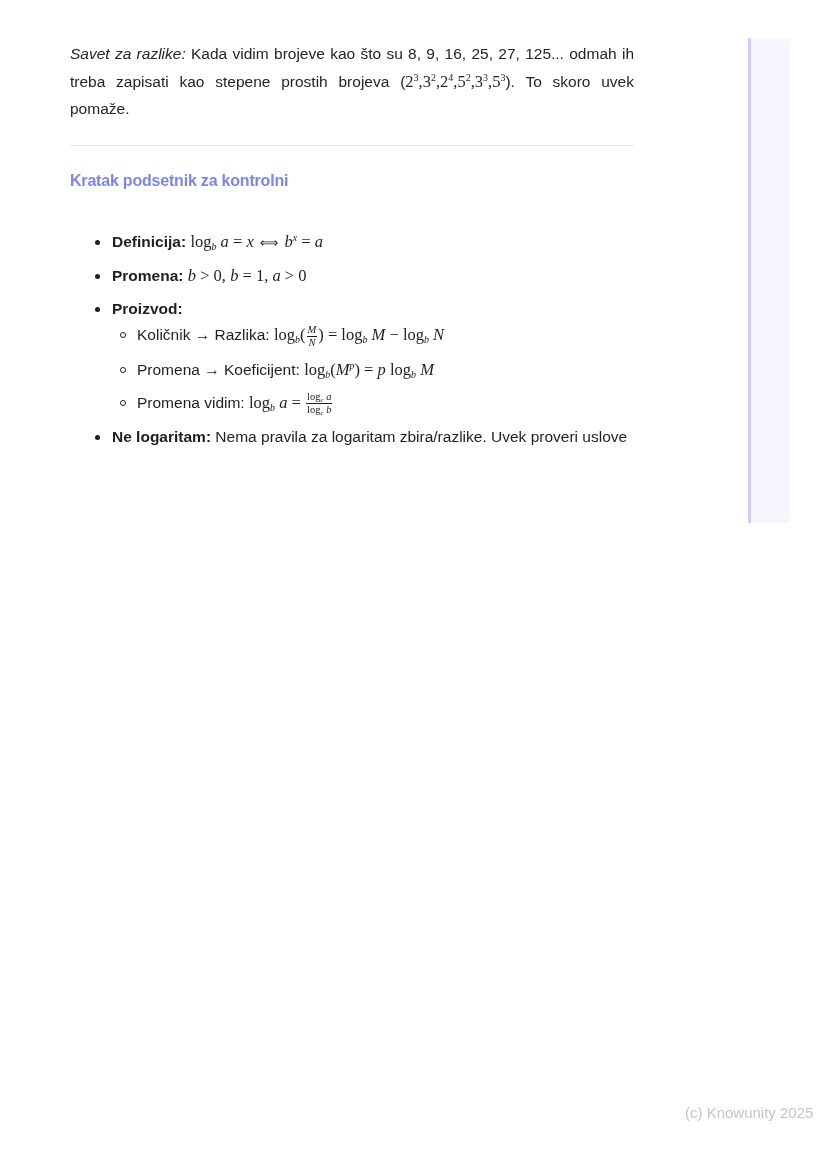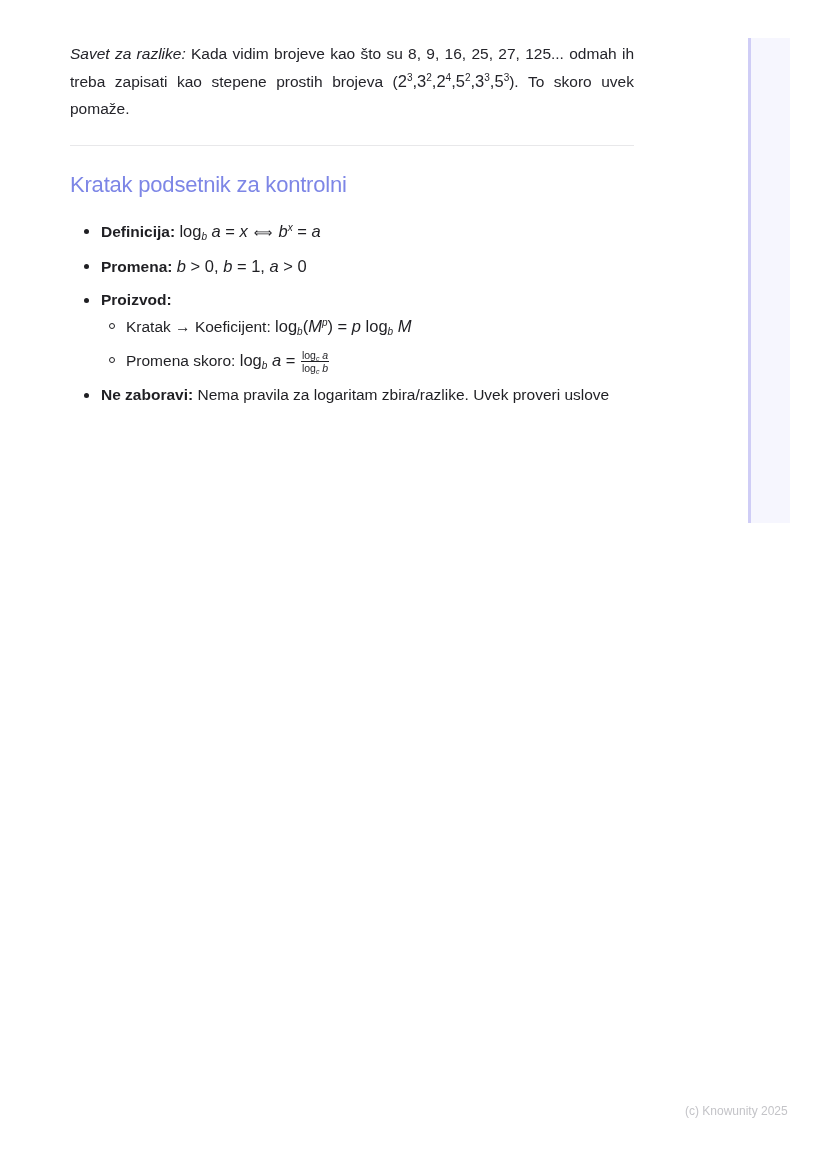--- a/index.html
+++ b/index.html
@@ -25,52 +25,52 @@
       font-size: 15.5px;
       line-height: 27.5px;
       text-align: justify;
       margin: 0;
       color: #24242a;
     }
     .tip em {
       font-style: italic;
     }
     .math {
-      font-family: Liberation Sans, sans-serif;
+      font-family: Liberation Serif, serif;
       font-size: 16.5px;
     }
     .math i { font-style: italic; }
     .math sup { font-size: 10px; vertical-align: 6px; line-height: 0; }
     .math sub { font-size: 10px; vertical-align: -3px; line-height: 0; font-style: italic; }
     .divider {
       position: absolute;
       left: 70px;
       top: 145px;
       width: 564px;
       height: 1px;
       background: #e8e8ea;
       border: none;
       margin: 0;
     }
     .heading {
       position: absolute;
       left: 70px;
       top: 172px;
       margin: 0;
-      font-size: 22px;
-      font-weight: normal;
+      font-size: 16px;
+      font-weight: bold;
       color: #7d86e6;
       letter-spacing: -0.2px;
     }
     .list {
       position: absolute;
       left: 70px;
       top: 214px;
       width: 600px;
-      margin: 6px;
+      margin: 17px;
       padding: 0;
       list-style: none;
     }
     .list > li {
       position: relative;
       padding-left: 25px;
       font-size: 15.5px;
       line-height: 22px;
       margin-bottom: 11px;
     }
@@ -126,21 +126,21 @@
       width: 42px;
       height: 485px;
       background: #f6f6fe;
       border-left: 3px solid #cfcdf6;
       box-sizing: border-box;
     }
     .footer {
       position: absolute;
       left: 685px;
       top: 1104px;
-      font-size: 12px;
+      font-size: 15px;
       color: #c4c4c8;
     }
   </style>
 </head>
 <body>
 
 <div class="content">
   <p class="tip"><em>Savet za razlike:</em><span> Kada vidim brojeve kao što su 8, 9, 16, 25, 27, 125... odmah ih treba zapisati kao stepene prostih brojeva (</span><span class="math"><span>2</span><sup>3</sup>,<span>3</span><sup>2</sup>,<span>2</span><sup>4</sup>,<span>5</span><sup>2</sup>,<span>3</span><sup>3</sup>,<span>5</span><sup>3</sup></span><span>). To skoro uvek pomaže.</span></p>
 </div>
 
@@ -154,27 +154,30 @@
     <span class="math">log<sub>b</sub> <i>a</i> = <i>x</i><span class="iff">⟺</span><i>b</i><sup><i>x</i></sup> = <i>a</i></span>
   </li>
   <li>
     <b>Promena:</b>
     <span class="math"><i>b</i> &gt; 0, <i>b</i> = 1, <i>a</i> &gt; 0</span>
   </li>
   <li>
     <b>Proizvod:</b>
     <ul class="sublist">
       <li>
-        <span>Kratak → Koeficijent: </span><span class="math">log<sub>b</sub>(<i>M</i><sup><i>p</i></sup>) = <i>p</i> log<sub>b</sub> <i>M</i></span>
+        <span>Količnik → Razlika: </span><span class="math">log<sub>b</sub>(<span class="frac"><span class="num"><i>M</i></span><span class="den"><i>N</i></span></span>) = log<sub>b</sub> <i>M</i> − log<sub>b</sub> <i>N</i></span>
       </li>
       <li>
-        <span>Promena skoro: </span><span class="math">log<sub>b</sub> <i>a</i> = <span class="frac"><span class="num">log<sub>c</sub> <i>a</i></span><span class="den">log<sub>c</sub> <i>b</i></span></span></span>
+        <span>Promena → Koeficijent: </span><span class="math">log<sub>b</sub>(<i>M</i><sup><i>p</i></sup>) = <i>p</i> log<sub>b</sub> <i>M</i></span>
+      </li>
+      <li>
+        <span>Promena vidim: </span><span class="math">log<sub>b</sub> <i>a</i> = <span class="frac"><span class="num">log<sub>c</sub> <i>a</i></span><span class="den">log<sub>c</sub> <i>b</i></span></span></span>
       </li>
     </ul>
   </li>
   <li>
-    <b>Ne zaboravi:</b><span> Nema pravila za logaritam zbira/razlike. Uvek proveri uslove</span>
+    <b>Ne logaritam:</b><span> Nema pravila za logaritam zbira/razlike. Uvek proveri uslove</span>
   </li>
 </ul>
 
 <div class="sidebar"></div>
 
 <div class="footer">(c) Knowunity 2025</div>
 
 </body></html>

